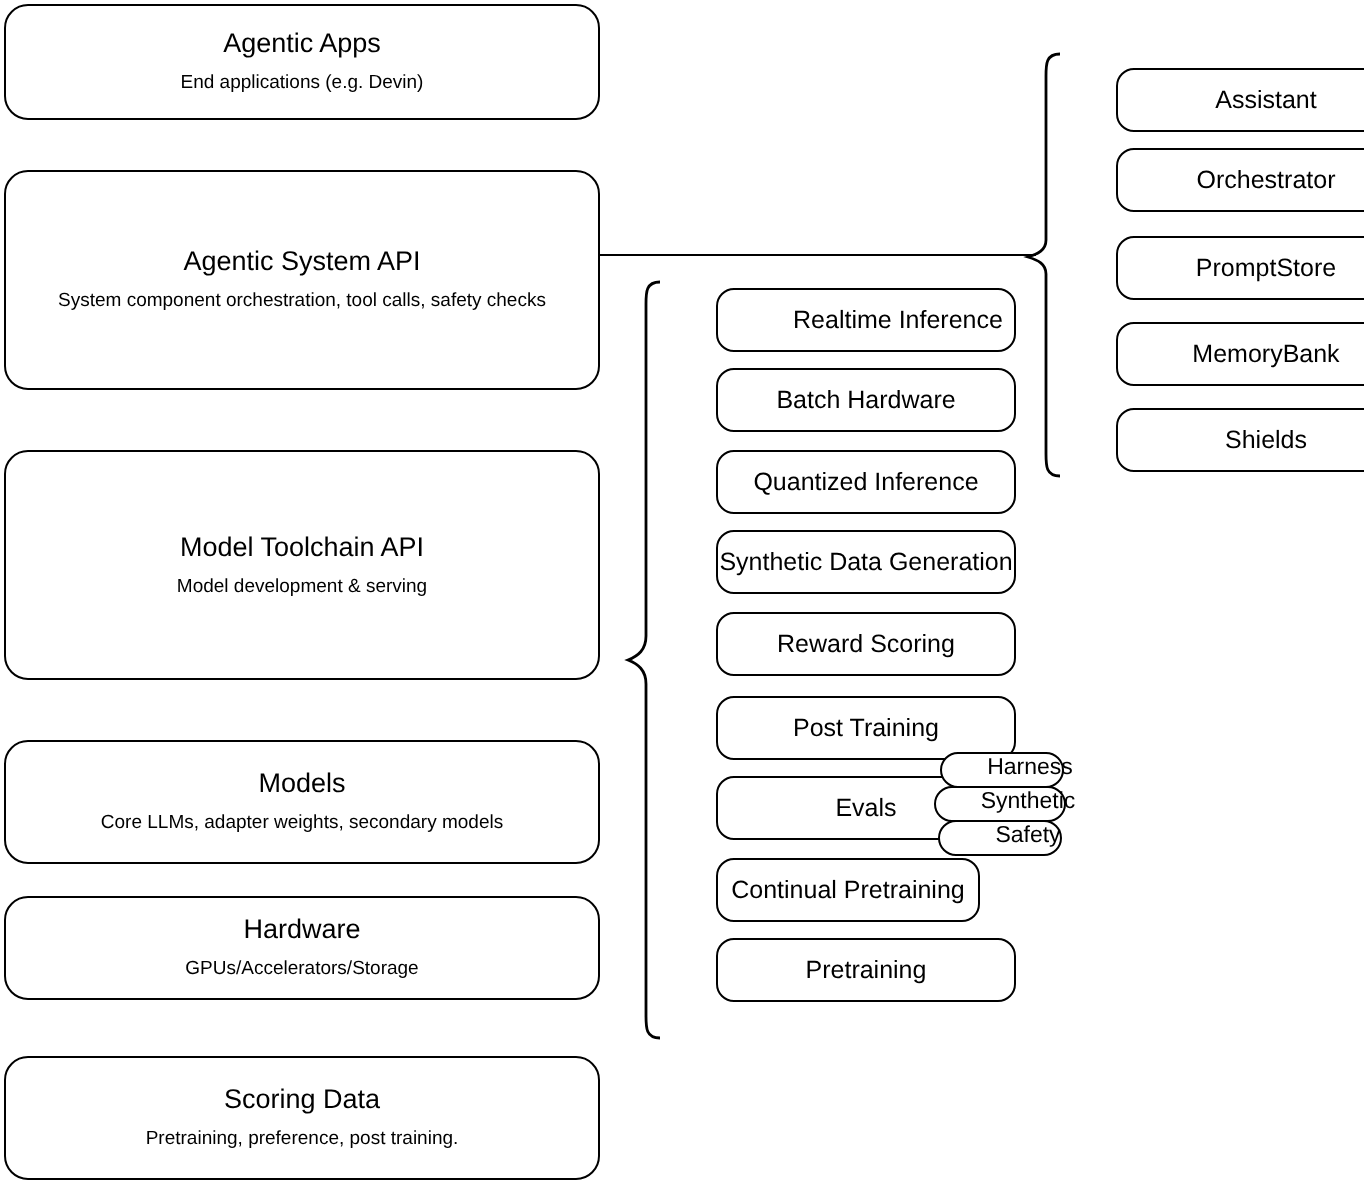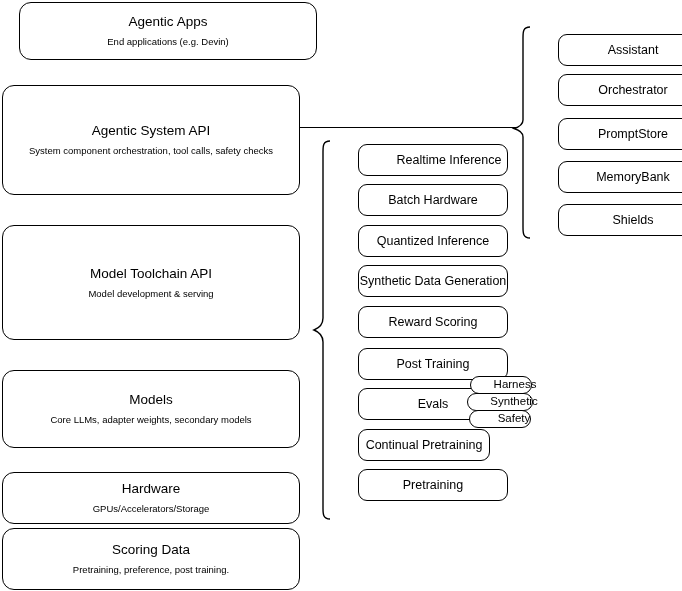--- a/index.html
+++ b/index.html
@@ -91,41 +91,41 @@
     background: #000000;
     height: 1.3px;
     z-index: 0;
   }
 </style>
 </head>
 <body>
 
 <div id="canvas">
 
-  <div class="box" style="left:19px; top:2px; width:298px; height:58px;">
+  <div class="box" style="left:2px; top:2px; width:298px; height:58px;">
     <div class="title">Agentic Apps</div>
     <div class="subtitle">End applications (e.g. Devin)</div>
   </div>
 
   <div class="box" style="left:2px; top:85px; width:298px; height:110px;">
     <div class="title">Agentic System API</div>
     <div class="subtitle">System component orchestration, tool calls, safety checks</div>
   </div>
 
   <div class="box" style="left:2px; top:225px; width:298px; height:115px;">
     <div class="title">Model Toolchain API</div>
     <div class="subtitle">Model development &amp; serving</div>
   </div>
 
-  <div class="box" style="left:2px; top:370px; width:298px; height:78px;">
+  <div class="box" style="left:2px; top:370px; width:298px; height:62px;">
     <div class="title">Models</div>
     <div class="subtitle">Core LLMs, adapter weights, secondary models</div>
   </div>
 
-  <div class="box" style="left:2px; top:448px; width:298px; height:52px;margin-top:24px;">
+  <div class="box" style="left:2px; top:448px; width:298px; height:52px;">
     <div class="title">Hardware</div>
     <div class="subtitle">GPUs/Accelerators/Storage</div>
   </div>
 
   <div class="box" style="left:2px; top:528px; width:298px; height:62px;">
     <div class="title">Scoring Data</div>
     <div class="subtitle">Pretraining, preference, post training.</div>
   </div>
 
   <div class="connector" style="left:300px; top:127px; width:218px;"></div>

